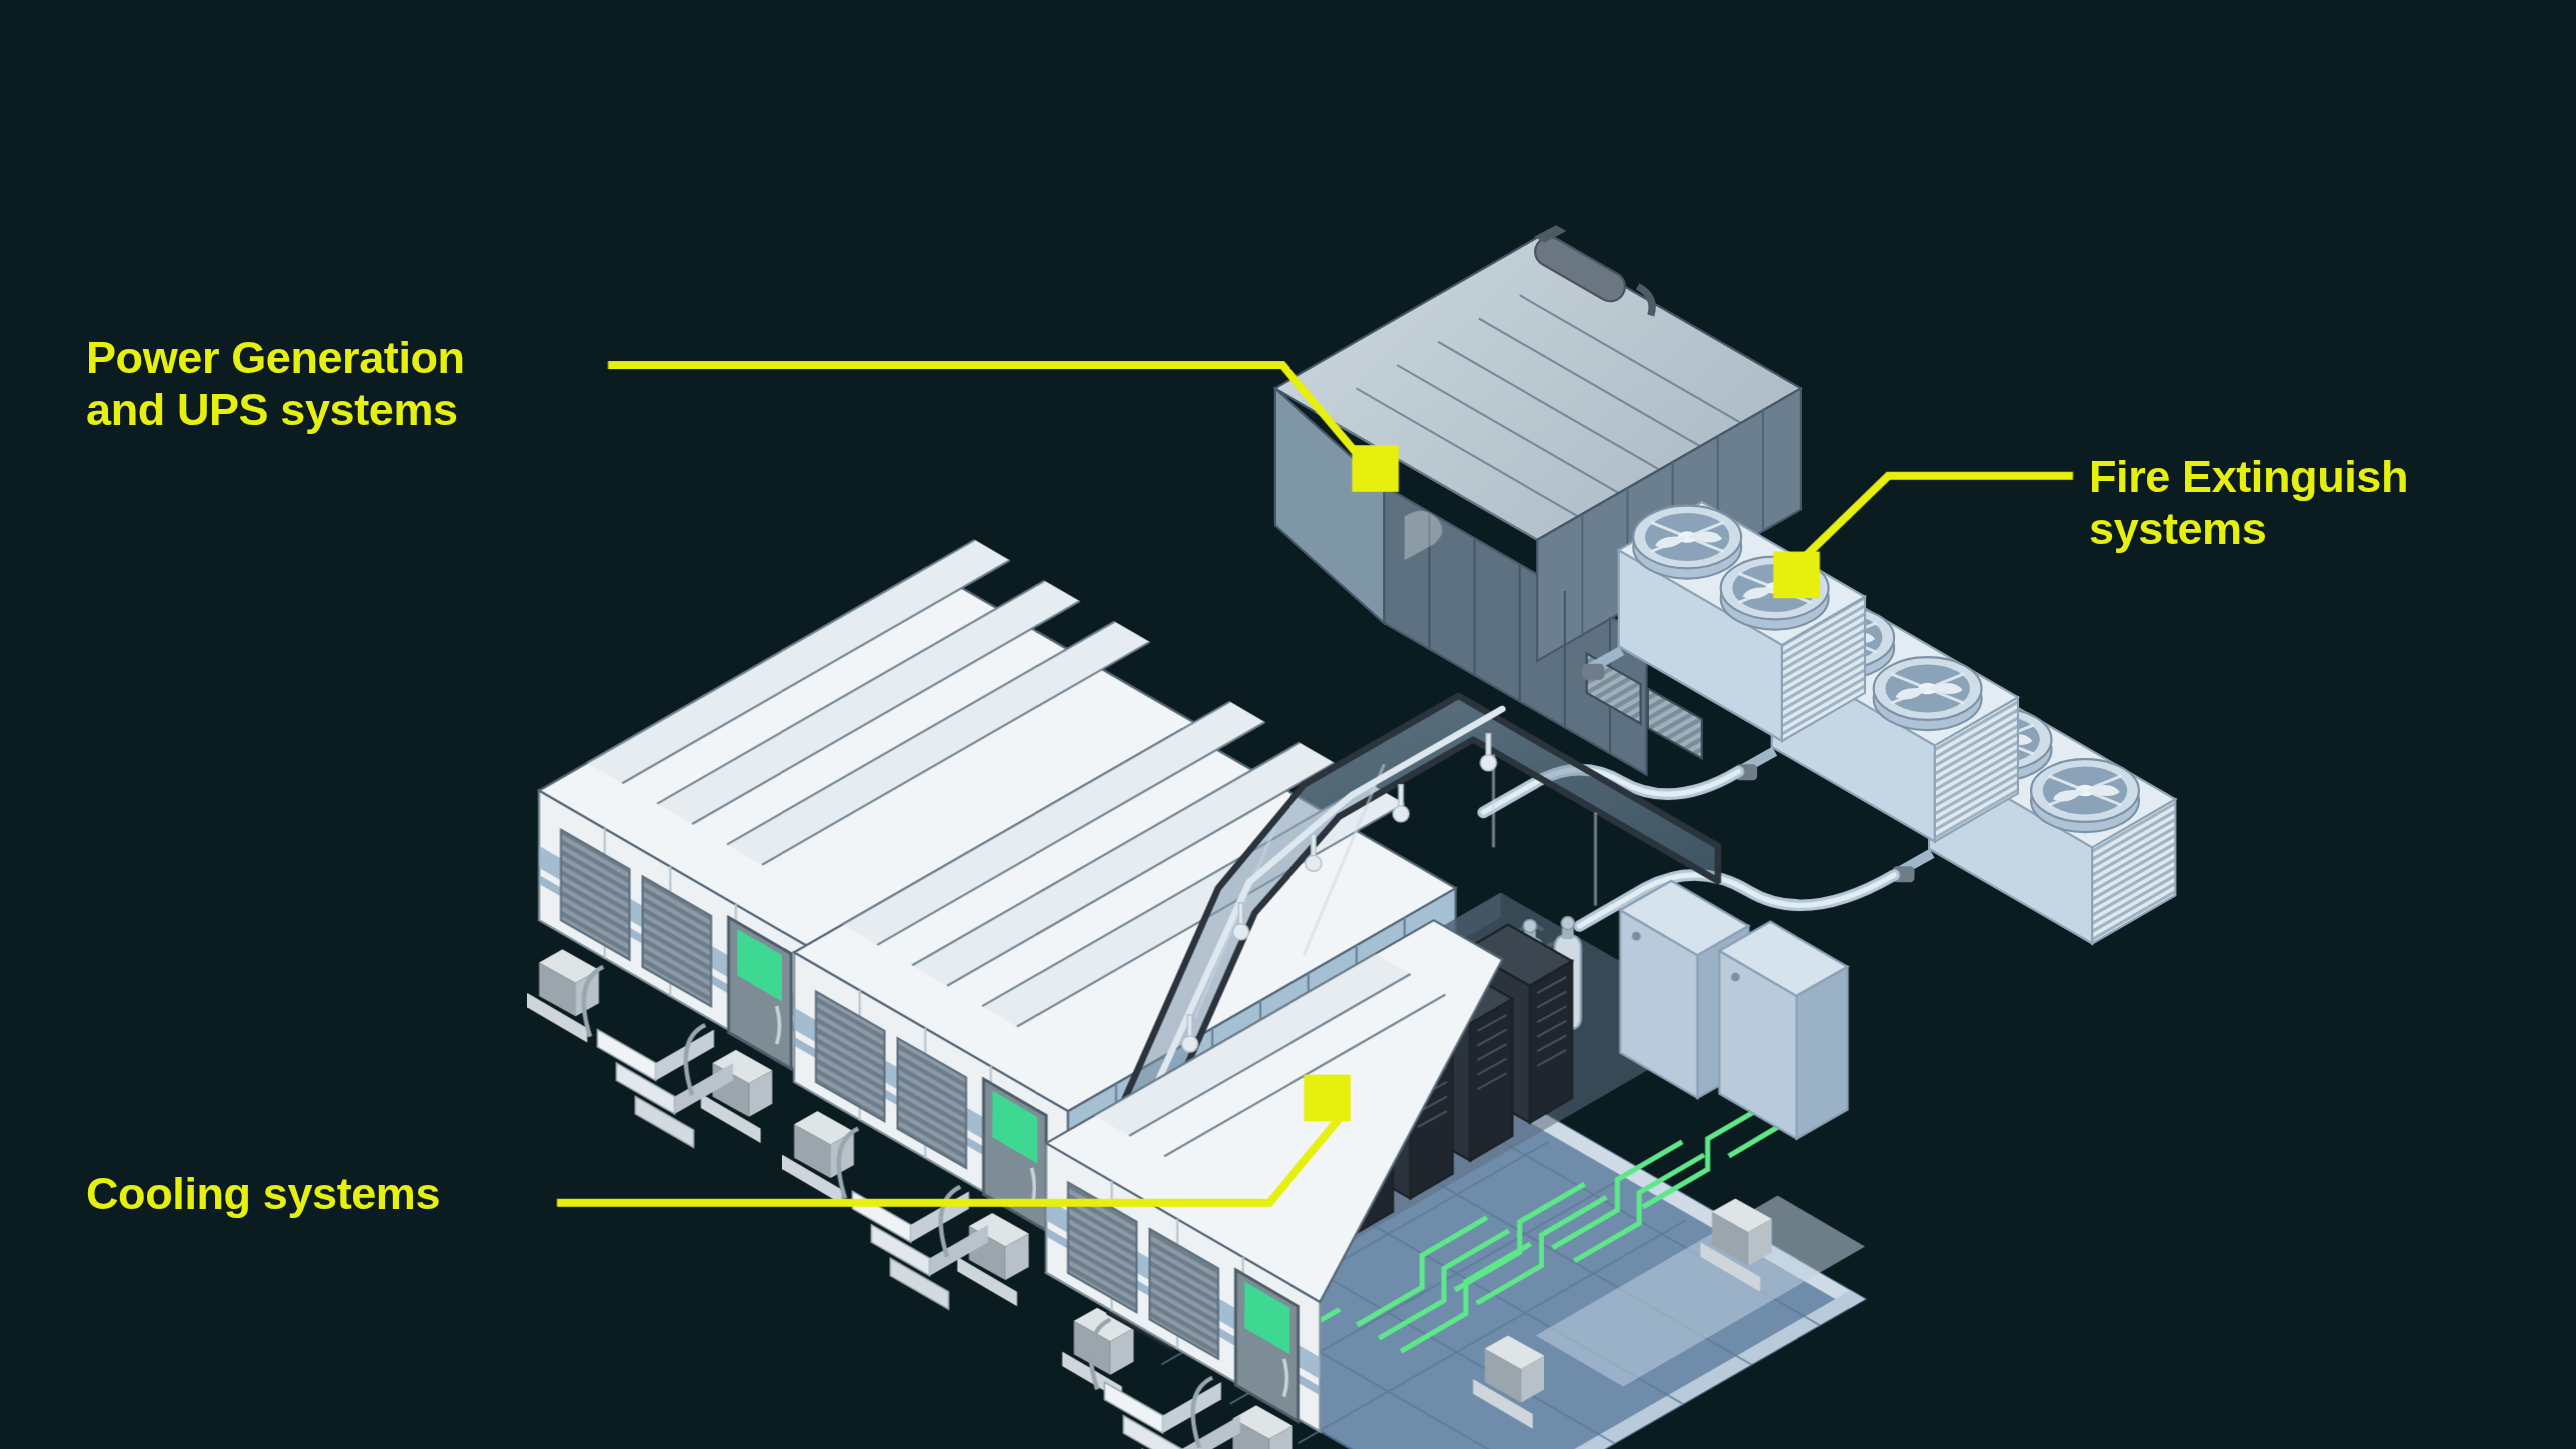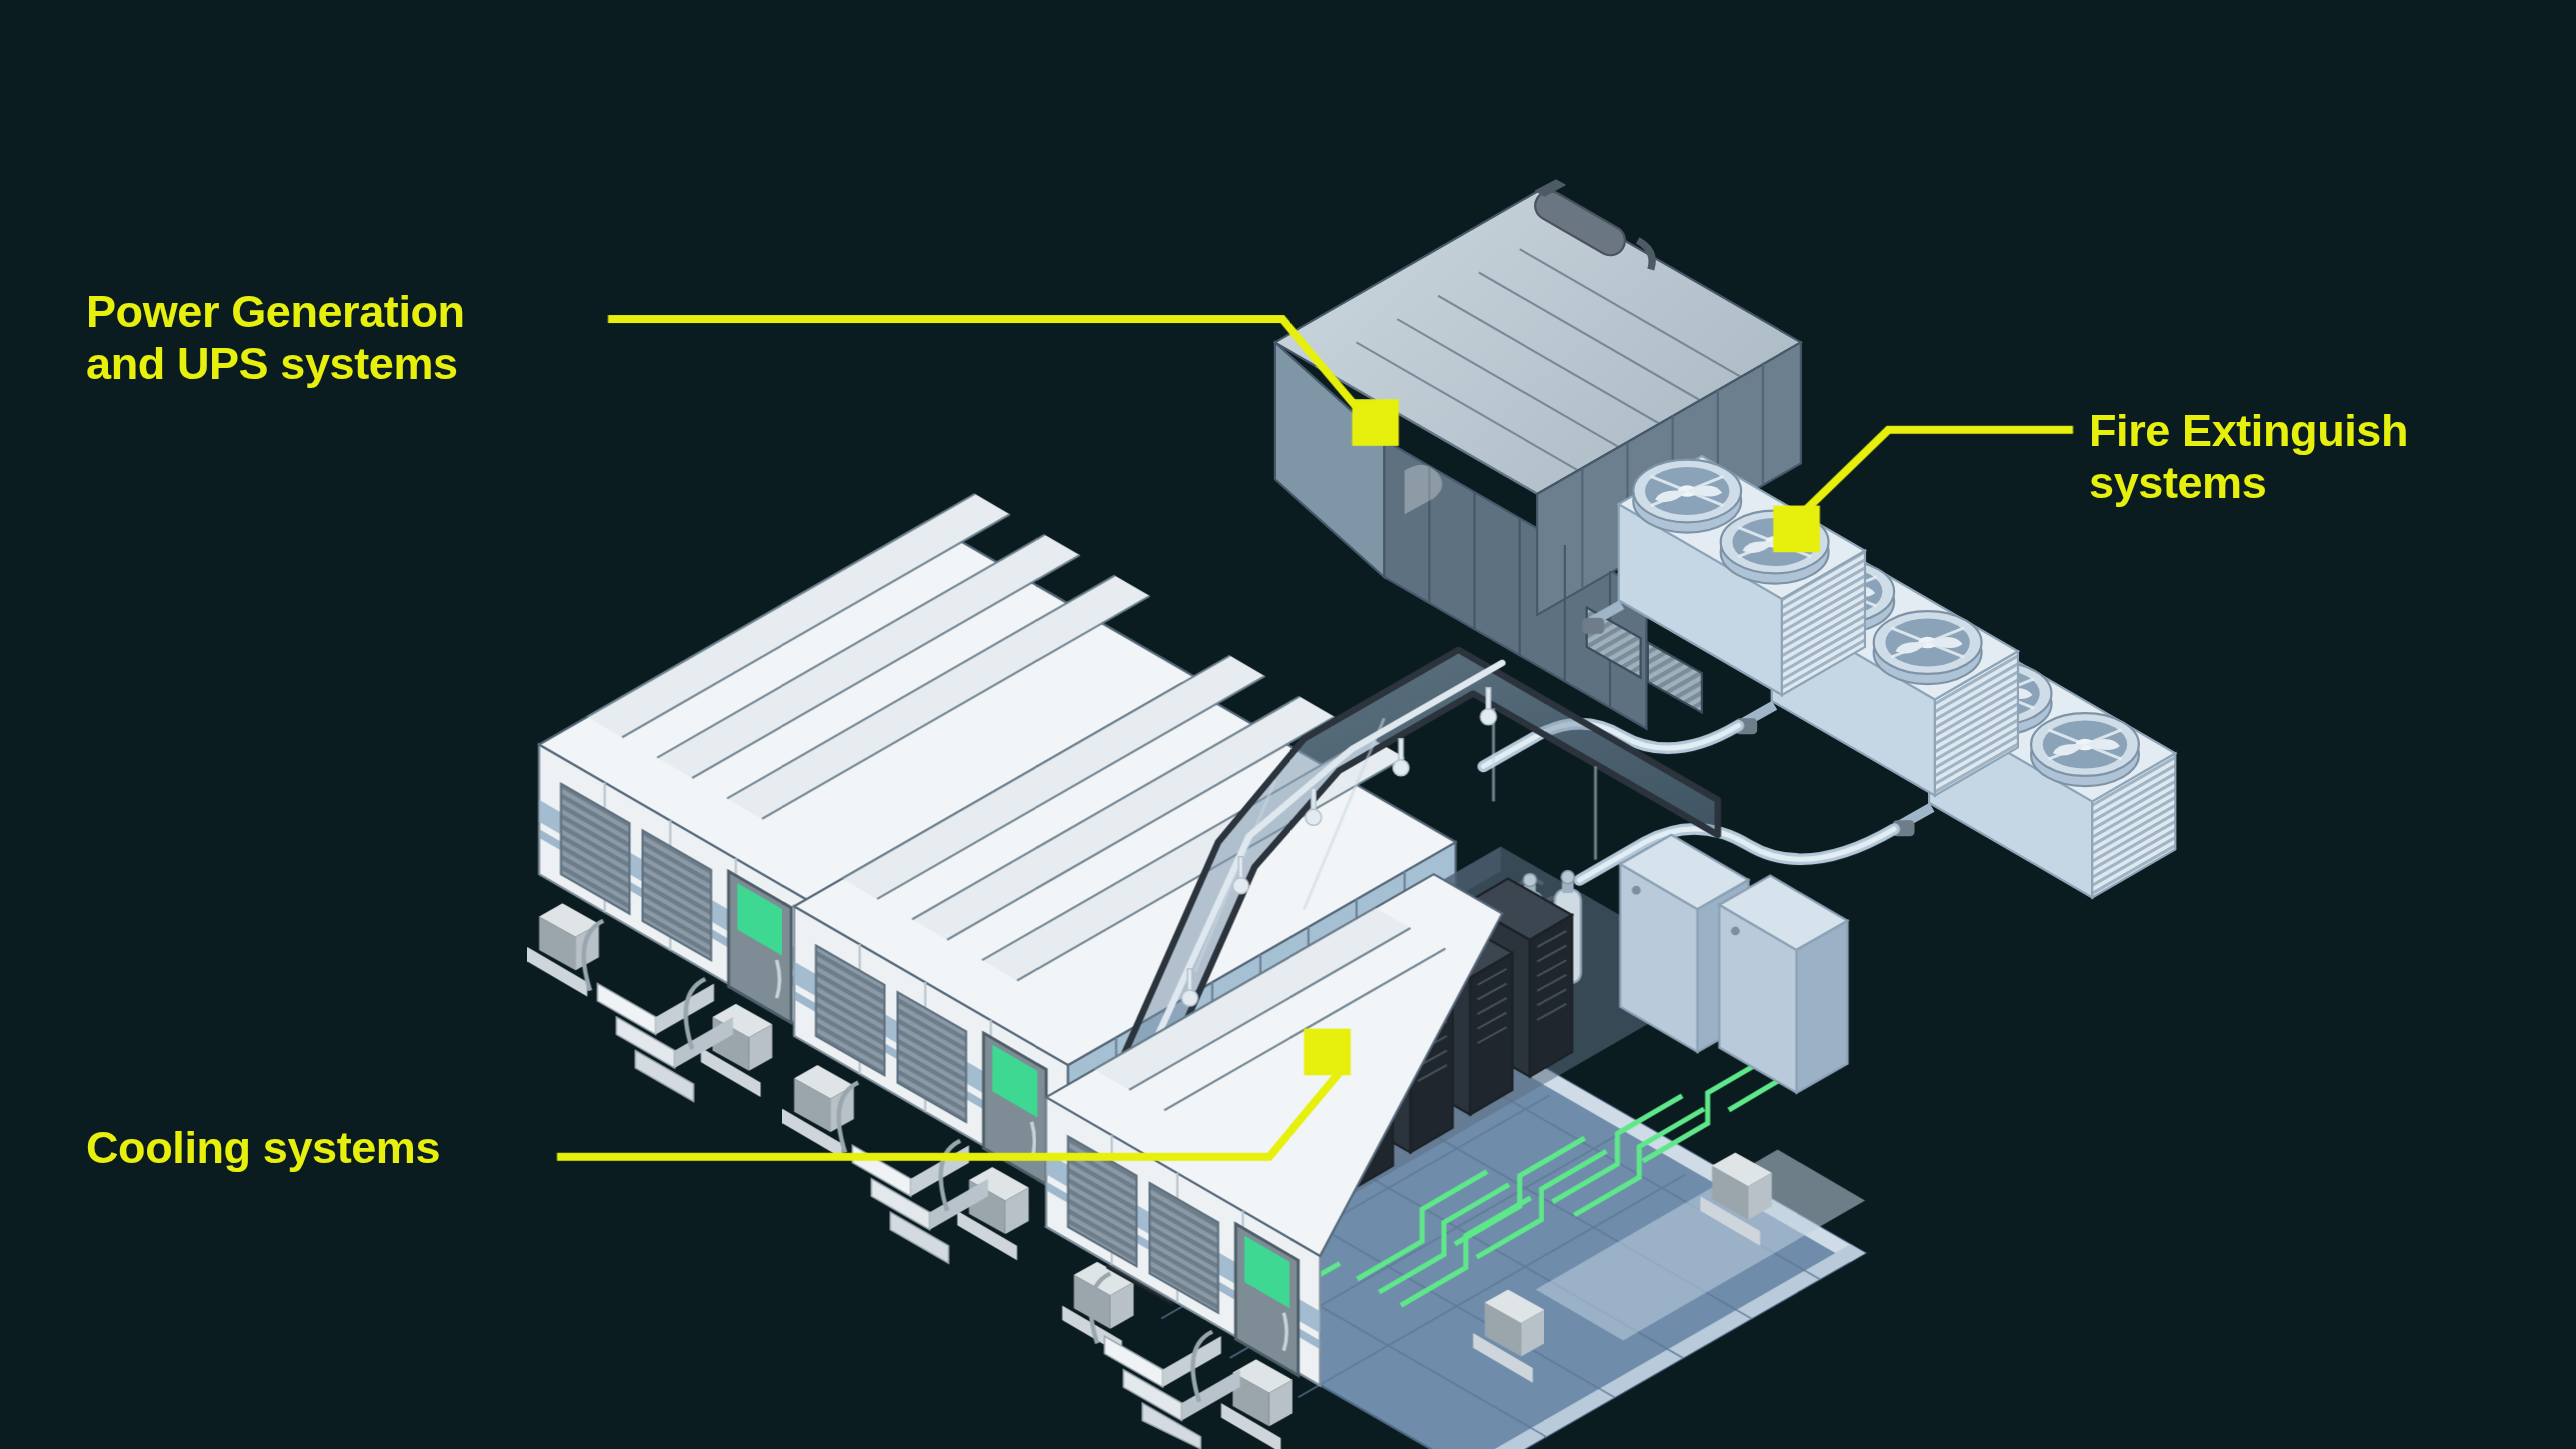--- a/index.html
+++ b/index.html
@@ -2,21 +2,21 @@
 <html style="font-size:11.7px"><head>
 <meta charset="utf-8">
 <style>
   * { margin:0; padding:0; box-sizing:border-box; }
   html, body {
     width:2576px; height:1449px;
     background:#0b1c21;
     font-family:"Liberation Sans", sans-serif;
     overflow:hidden;
   }
-  #stage { position:relative; width:2576px; height:1057px; background:#0b1c21; }
+  #stage { position:relative; width:2576px; height:1057px; background:#0b1c21;margin-top:46px; }
   #scene { position:absolute; inset:0; width:2576px; height:1449px; }
   .callout-label {
     position:absolute;
     color:#e6f00c;
     font-weight:bold;
     font-size:45px;
     line-height:1.16;
     letter-spacing:-0.4px;
     white-space:pre-line;
   }

